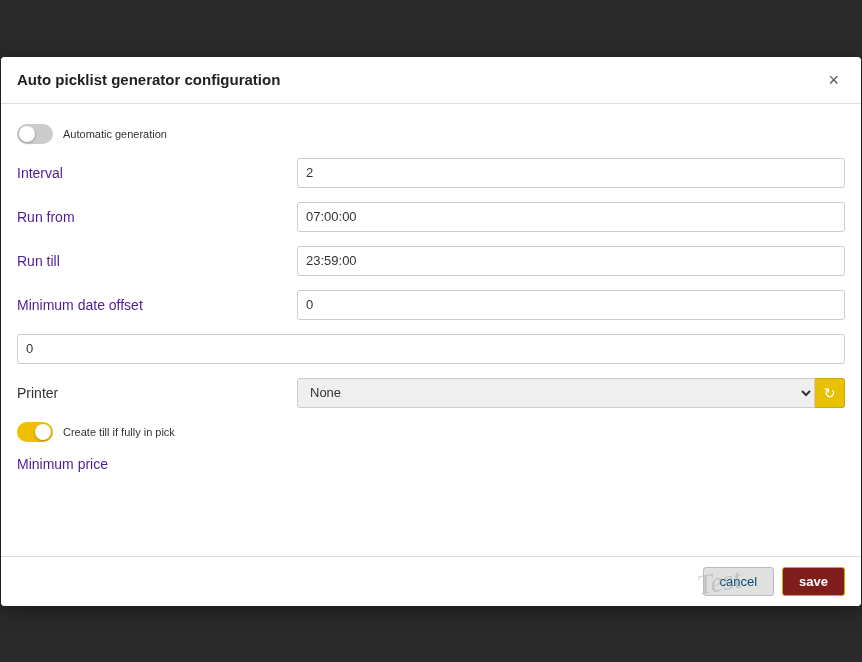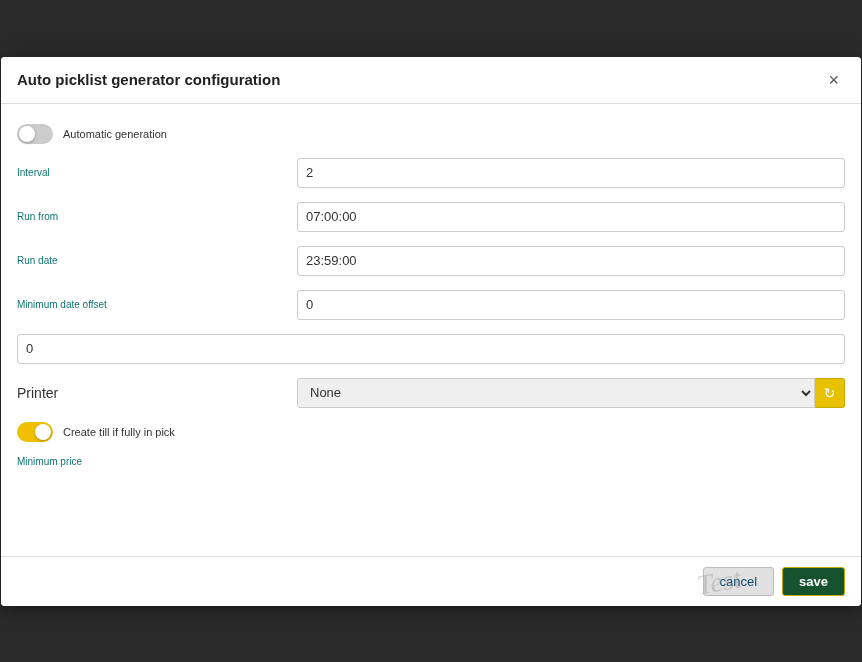--- a/index.html
+++ b/index.html
@@ -61,22 +61,22 @@
       overflow-y: auto;
     }
     .form-row {
       display: flex;
       align-items: center;
       margin-bottom: 14px;
     }
     .form-label {
       width: 280px;
       flex-shrink: 0;
-      color: #0f766e;
-      font-size: 10px;
+      color: #4c1d95;
+      font-size: 14px;
     }
     .form-control {
       flex: 1;
       border: 1px solid #ccc;
       border-radius: 3px;
       padding: 5px 8px;
       font-size: 13px;
       color: #333;
       height: 30px;
       outline: none;
@@ -184,21 +184,21 @@
       background: #e0e0e0;
       border: 1px solid #bbb;
       border-radius: 3px;
       padding: 6px 16px;
       font-size: 13px;
       cursor: pointer;
       color: #0c4a6e;
       text-align: right;
     }
     .btn-save {
-      background: #14532d;
+      background: #7f1d1d;
       border: 1px solid #c9aa00;
       border-radius: 3px;
       padding: 6px 16px;
       font-size: 13px;
       cursor: pointer;
       color: #fff;
       font-weight: 600;
     }
   </style>
 </head>
@@ -225,21 +225,21 @@
         <span class="form-label">Interval</span>
         <input class="form-control" type="text" value="2" style="">
       </div>
 
       <div class="form-row">
         <span class="form-label">Run from</span>
         <input class="form-control" type="text" value="07:00:00" style="">
       </div>
 
       <div class="form-row">
-        <span class="form-label">Run date</span>
+        <span class="form-label">Run till</span>
         <input class="form-control" type="text" value="23:59:00" style="">
       </div>
 
       <div class="form-row">
         <span class="form-label">Minimum date offset</span>
         <input class="form-control" type="text" value="0" style="">
       </div>
 
       <div class="form-row">
         <input class="form-control" type="text" value="0" style="">

